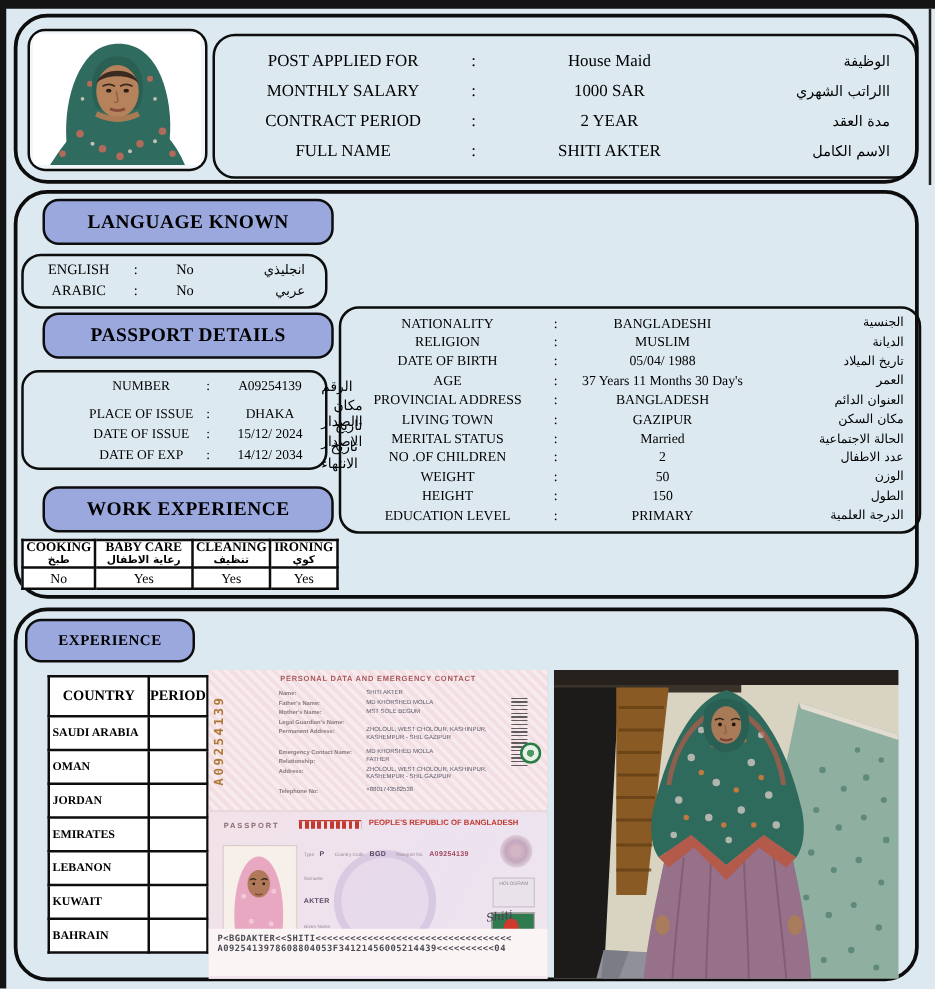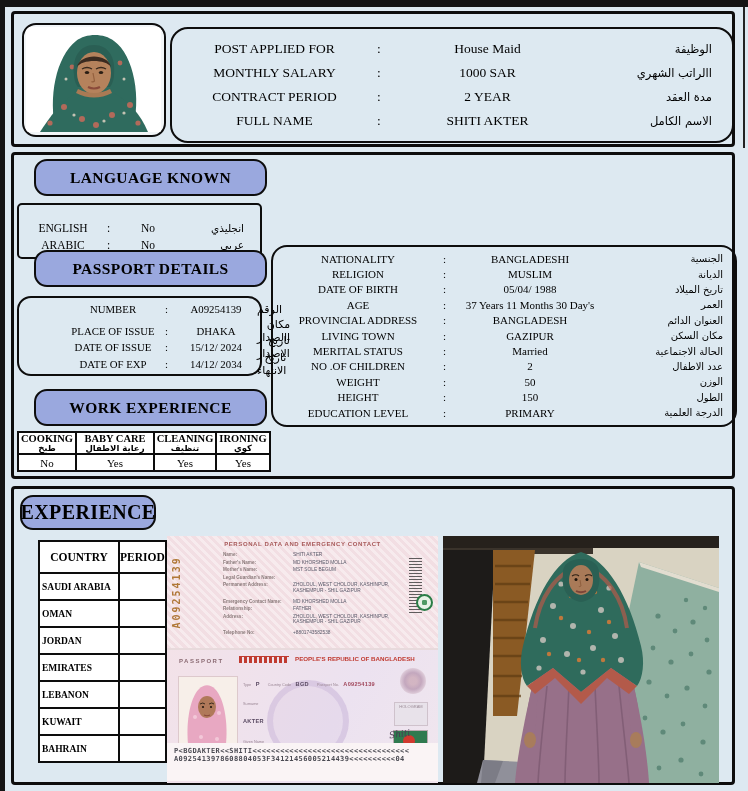--- a/index.html
+++ b/index.html
@@ -2,21 +2,21 @@
 <html><head>
 <meta charset="utf-8">
 <style>
   html,body{margin:0;padding:0;}
   body{width:748px;height:791px;background:#dde9f1;font-family:"Liberation Serif",serif;color:#000;}
   .page{position:relative;width:748px;height:791px;overflow:hidden;background:#dde9f1;}
   .abs{position:absolute;}
   .topbar{left:0;top:0;width:748px;height:7px;background:#141414;}
   .leftstrip{left:0;top:0;width:5px;height:791px;background:#141414;}
   .rightedge{left:743px;top:7px;width:2px;height:141px;background:#222;}
-  .frame{border:3px solid #0d0d0d;border-radius:4px;background:transparent;}
+  .frame{border:3px solid #0d0d0d;border-radius:27px;background:transparent;}
   .box{border:2.5px solid #0d0d0d;border-radius:14px;}
   .pill{background:#9aa8de;border:2.5px solid #0d0d0d;border-radius:13px;display:flex;align-items:center;justify-content:center;font-weight:bold;letter-spacing:.4px;}
   .row4{display:grid;grid-template-columns:205px 16px 1fr 150px;align-items:center;height:24px;font-size:13.5px;}
   .row4 .lbl{text-align:center;}
   .row4 .col{text-align:left;}
   .row4 .val{text-align:center;}
   .ar{font-family:"DejaVu Sans",sans-serif;font-size:11.5px;text-align:right;padding-right:20px;direction:rtl;}
   .lrow{display:grid;grid-template-columns:88px 12px 58px 1fr;align-items:center;height:17px;font-size:11.5px;}
   .lrow .lbl{text-align:center;}
   .lrow .val{text-align:center;}
@@ -62,21 +62,21 @@
   .holo{position:absolute;right:12px;top:18px;width:26px;height:26px;border-radius:50%;background:radial-gradient(circle,#caa6b4 20%,#b593ad 45%,#d9c4d2 70%);opacity:.75;}
   .stampbox{position:absolute;right:10px;top:52px;width:32px;height:20px;background:#e8e2ea;border:1px solid #cfc2cc;font-size:4px;color:#9a8a96;text-align:center;line-height:1.2;padding-top:2px;font-family:"Liberation Sans",sans-serif;}
   .flag{position:absolute;right:10px;top:80px;width:33px;height:20px;background:#2f7a4f;border:1px solid #b9a8ae;}
   .flag::after{content:"";position:absolute;left:9px;top:4px;width:12px;height:12px;border-radius:50%;background:#d0392e;}
   .globe{position:absolute;left:100px;top:30px;width:70px;height:70px;border-radius:50%;border:6px solid rgba(150,120,190,.18);background:rgba(150,120,190,.07);}
   .sig{position:absolute;right:28px;bottom:44px;font-size:9px;font-style:italic;color:#4a3a52;transform:rotate(-8deg);font-family:"DejaVu Serif",serif;}
   .mrz{position:absolute;left:0;bottom:2px;width:271px;height:34px;background:#faf4f5;padding-top:4px;}
   .mrz div{font-family:"DejaVu Sans Mono",monospace;font-size:7px;letter-spacing:.4px;color:#4a4a52;padding-left:7px;white-space:nowrap;font-weight:bold;}
   
   .h15{font-size:15.5px;}
-  .h14{font-size:20px;}
+  .h14{font-size:12px;}
 </style>
 </head>
 <body>
 
 <div class="page">
   <div class="abs topbar"></div>
   <div class="abs leftstrip"></div>
   <div class="abs rightedge"></div>
 
   <div class="abs frame" style="left:11px;top:11px;width:718px;height:130px;">
@@ -141,21 +141,21 @@
         <span class="ar">الاسم الكامل</span>
       </div>
     </div>
   </div>
 
   <div class="abs frame" style="left:11px;top:152px;width:718px;height:321px;"></div>
 
   <div class="abs pill h15" style="left:34px;top:159px;width:229px;height:33px;">
     <span>LANGUAGE KNOWN</span>
   </div>
-  <div class="abs box" style="left:17px;top:203px;width:241px;height:38px;border-radius:5px;padding-top:14px;">
+  <div class="abs box" style="left:17px;top:203px;width:241px;height:38px;border-radius:16px;padding-top:2px;">
     <div class="lrow">
       <span class="lbl">ENGLISH</span>
         <span>:</span>
       <span class="val">No</span>
       <span class="ar">انجليذي</span>
     </div>
     <div class="lrow">
       <span class="lbl">ARABIC</span>
         <span>:</span>
       <span class="val">No</span>

